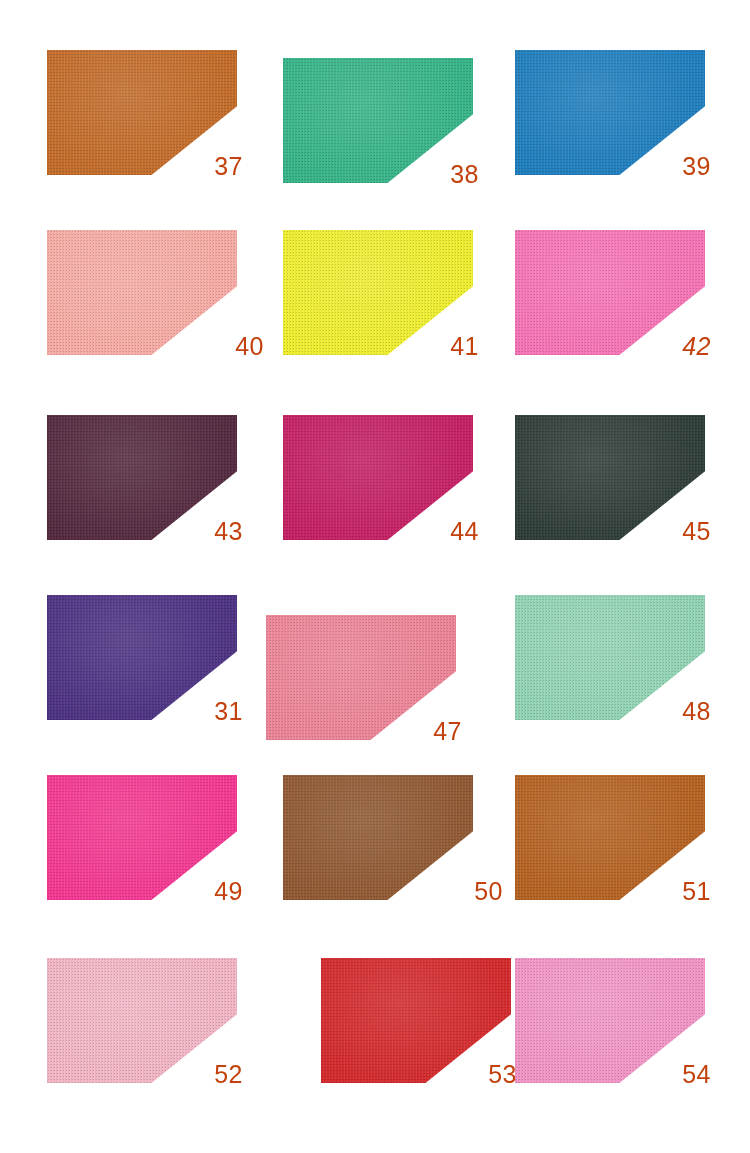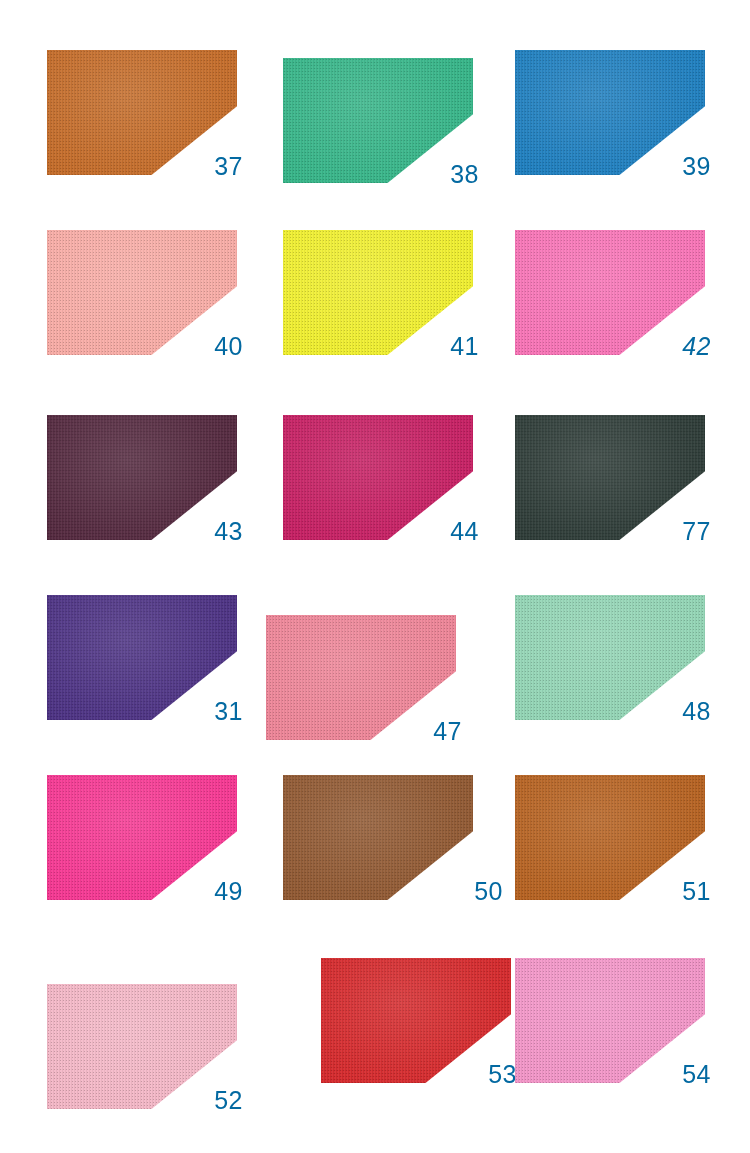--- a/index.html
+++ b/index.html
@@ -89,21 +89,21 @@
   .swatch-number {
     position: absolute;
     right: -6px;
     bottom: -4px;
     width: 74px;
     text-align: right;
     font-family: "Liberation Sans", sans-serif;
     font-size: 25px;
     line-height: 1;
     font-weight: 400;
-    color: #0369a1;
+    color: #c2410c;
     letter-spacing: 0.5px;
     white-space: nowrap;
   }
 </style>
 </head>
 <body>
 
 <div id="swatch-sheet">
     <div class="swatch-cell" style="left: 47px; top: 50px; width: 190px; height: 125px;">
       <div class="swatch-chip">
@@ -125,21 +125,21 @@
     </div>
     <div class="swatch-cell" style="left: 515px; top: 50px; width: 190px; height: 125px;">
       <div class="swatch-chip">
         <div class="chip-fill" style="background: rgb(19, 121, 189);"></div>
         <div class="chip-wale"></div>
         <div class="chip-texture"></div>
         <div class="chip-shade"></div>
       </div>
       <div class="swatch-number">39</div>
     </div>
-    <div class="swatch-cell" style="left: 47px; top: 230px; width: 190px; height: 125px;">
+    <div class="swatch-cell" style="left: 47px; top: 230px; width: 190px; height: 125px; padding-left: 21px;">
       <div class="swatch-chip">
         <div class="chip-fill" style="background: rgb(249, 169, 162);"></div>
         <div class="chip-wale"></div>
         <div class="chip-texture"></div>
         <div class="chip-shade"></div>
       </div>
       <div class="swatch-number">40</div>
     </div>
     <div class="swatch-cell" style="left: 283px; top: 230px; width: 190px; height: 125px;">
       <div class="swatch-chip">
@@ -177,21 +177,21 @@
       </div>
       <div class="swatch-number">44</div>
     </div>
     <div class="swatch-cell" style="left: 515px; top: 415px; width: 190px; height: 125px;">
       <div class="swatch-chip">
         <div class="chip-fill" style="background: rgb(36, 51, 46);"></div>
         <div class="chip-wale"></div>
         <div class="chip-texture"></div>
         <div class="chip-shade"></div>
       </div>
-      <div class="swatch-number">77</div>
+      <div class="swatch-number">45</div>
     </div>
     <div class="swatch-cell" style="left: 47px; top: 595px; width: 190px; height: 125px;">
       <div class="swatch-chip">
         <div class="chip-fill" style="background: rgb(68, 40, 126);"></div>
         <div class="chip-wale"></div>
         <div class="chip-texture"></div>
         <div class="chip-shade"></div>
       </div>
       <div class="swatch-number">31</div>
     </div>
@@ -233,21 +233,21 @@
     </div>
     <div class="swatch-cell" style="left: 515px; top: 775px; width: 190px; height: 125px;">
       <div class="swatch-chip">
         <div class="chip-fill" style="background: rgb(179, 91, 22);"></div>
         <div class="chip-wale"></div>
         <div class="chip-texture"></div>
         <div class="chip-shade"></div>
       </div>
       <div class="swatch-number">51</div>
     </div>
-    <div class="swatch-cell" style="left: 47px; top: 958px; width: 190px; height: 125px; margin-top: 26px;">
+    <div class="swatch-cell" style="left: 47px; top: 958px; width: 190px; height: 125px;">
       <div class="swatch-chip">
         <div class="chip-fill" style="background: rgb(244, 180, 196);"></div>
         <div class="chip-wale"></div>
         <div class="chip-texture"></div>
         <div class="chip-shade"></div>
       </div>
       <div class="swatch-number">52</div>
     </div>
     <div class="swatch-cell" style="left: 283px; top: 958px; width: 190px; height: 125px; margin-left: 38px;">
       <div class="swatch-chip">

